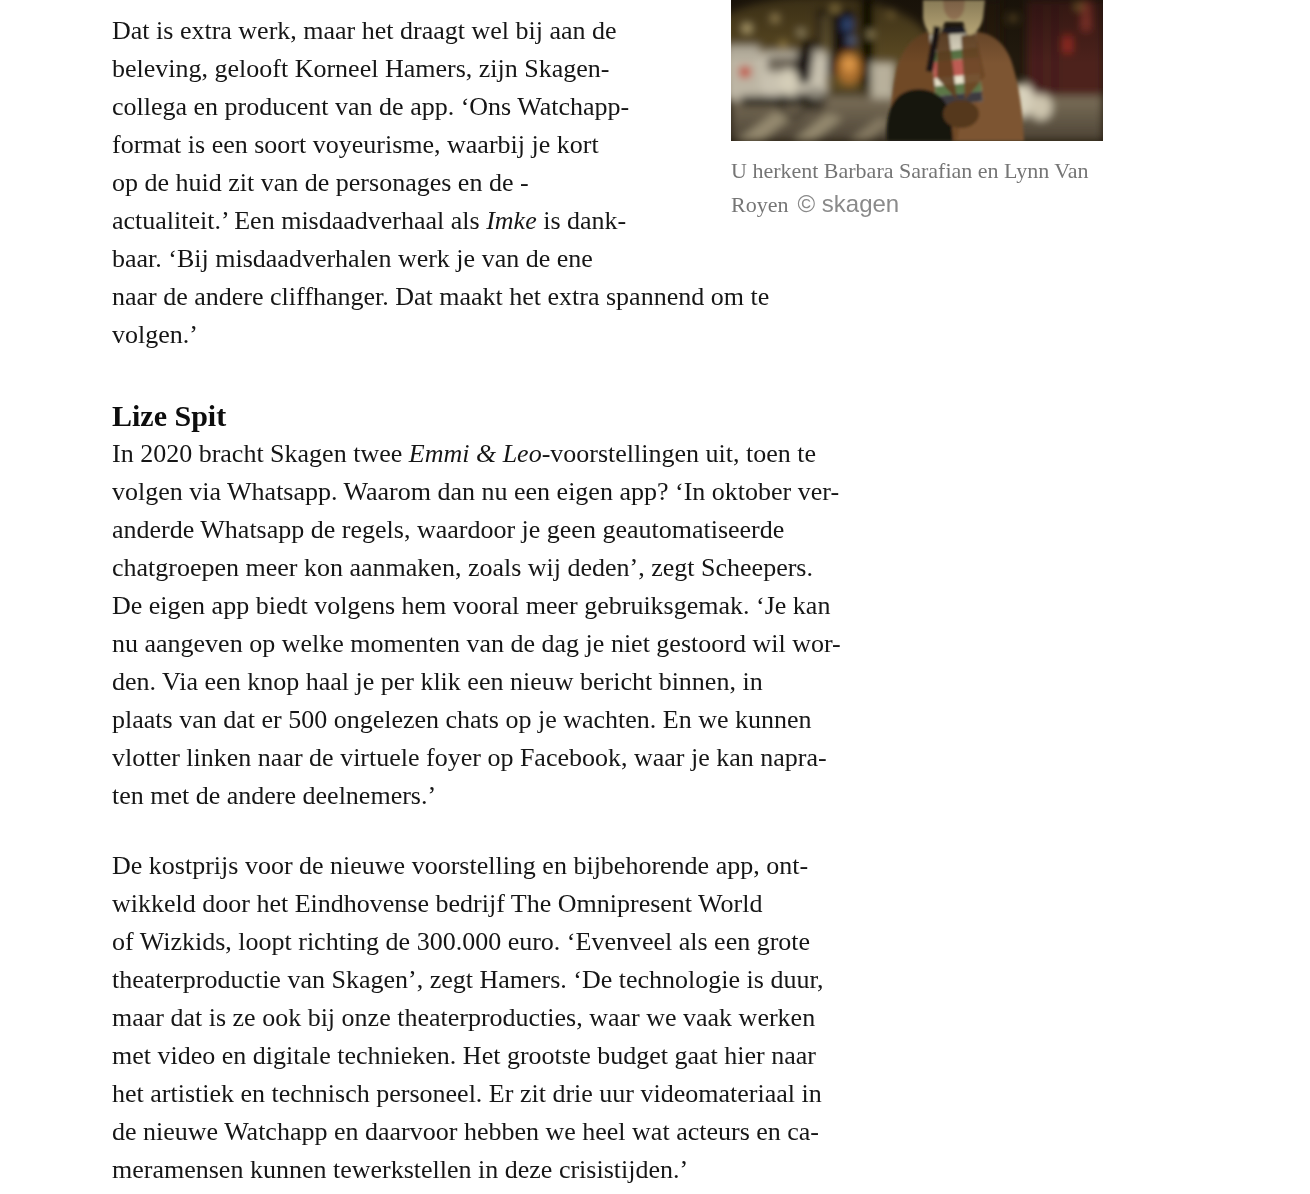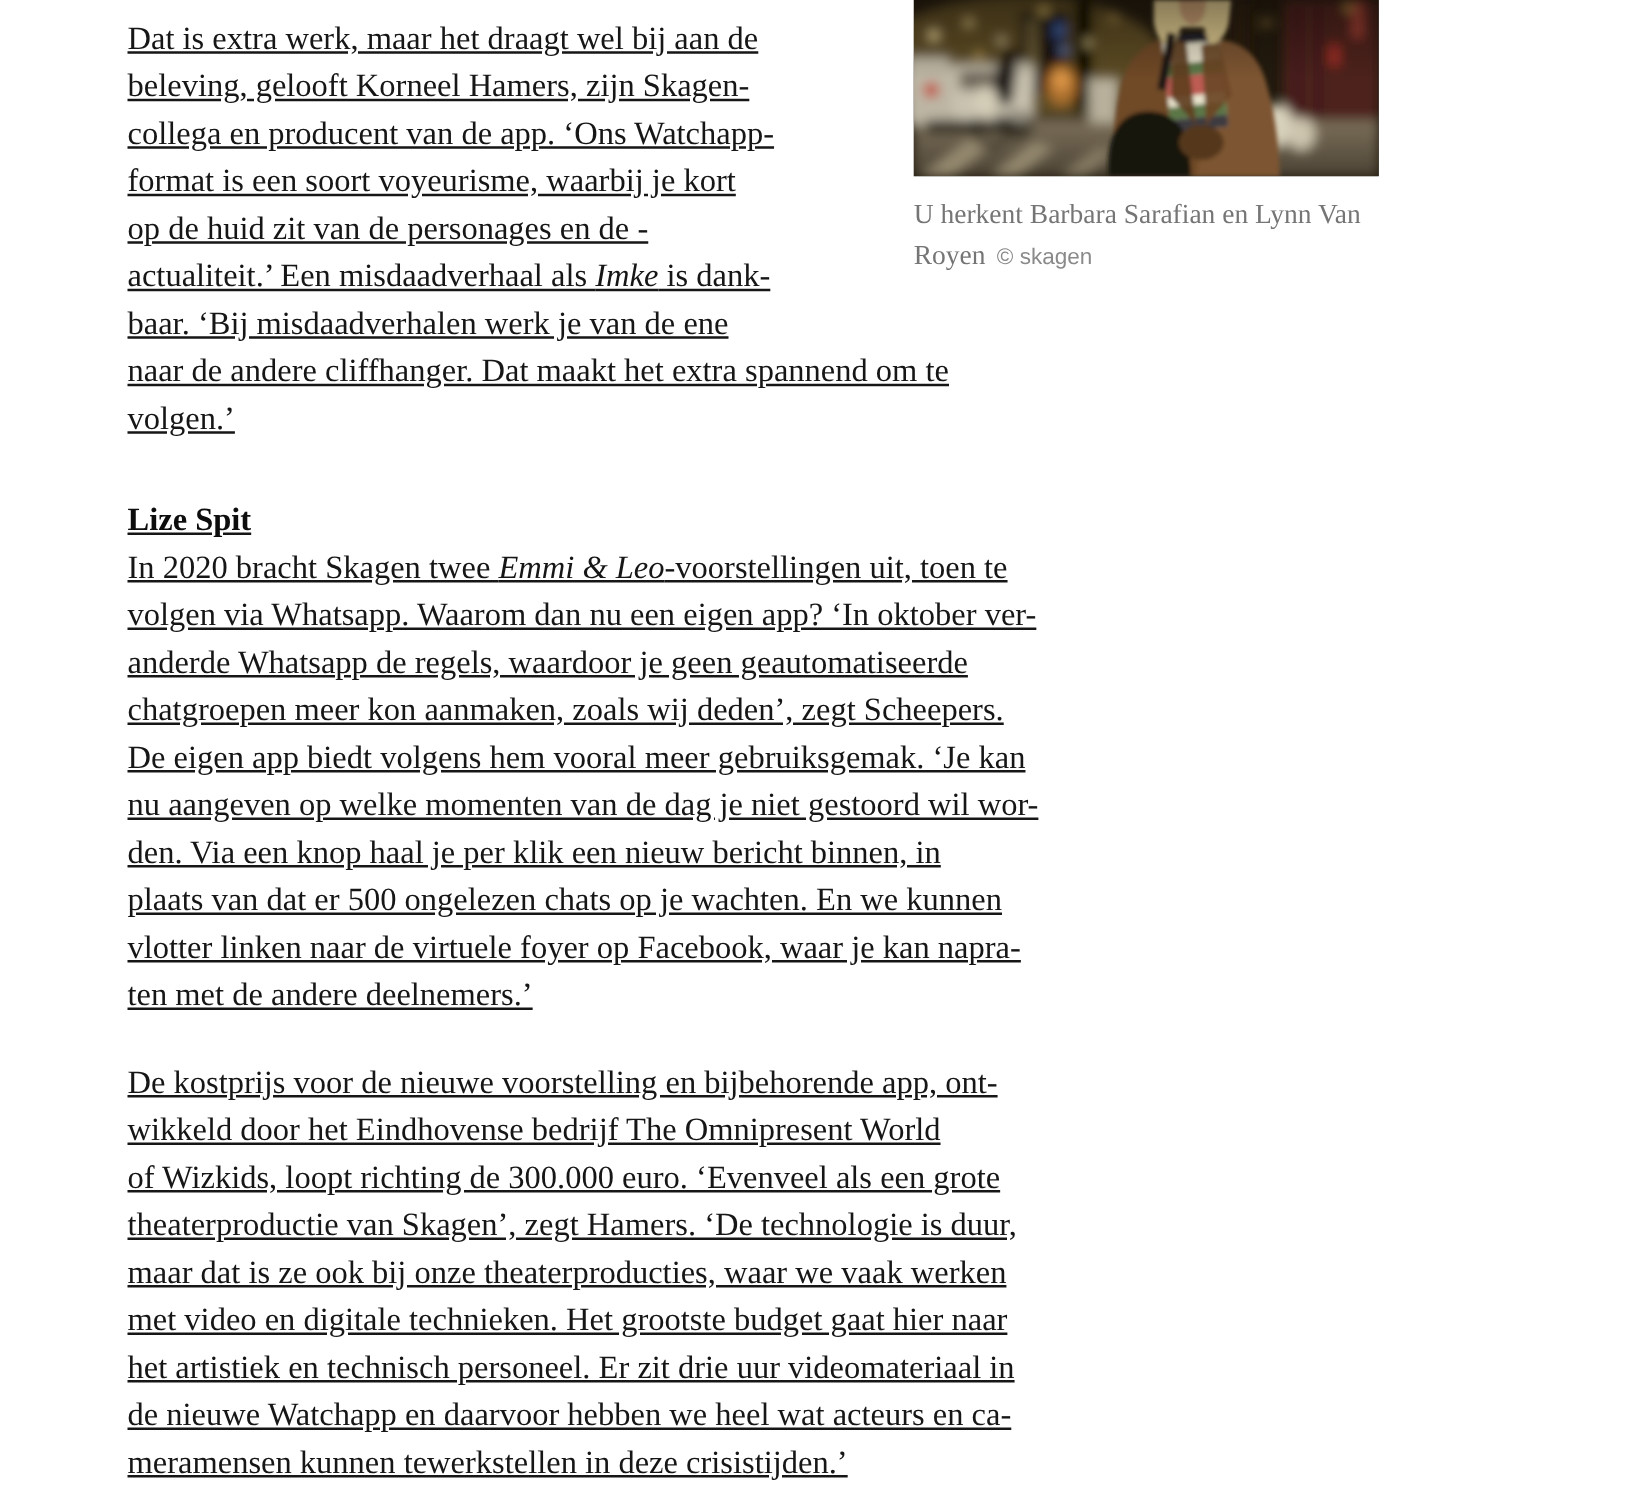--- a/index.html
+++ b/index.html
@@ -5,32 +5,31 @@
   html, body { margin: 0; padding: 0; }
   body {
     width: 1310px; height: 1194px;
     background: #ffffff;
     position: relative;
     overflow: hidden;
     font-family: "Liberation Serif", serif;
   }
   .copy {
     position: absolute;
-    left: 102px; top: 12px;
+    left: 112px; top: 12px;
     width: 920px;
     color: #161616;
     font-size: 26px;
     line-height: 38px;
-    text-decoration: underline;
   }
   .para { margin: 0; white-space: nowrap; }
   .para em { font-style: italic; }
   .subhead {
     margin: 43px 0 0 0;
-    font-size: 26px;
+    font-size: 30px;
     line-height: 38px;
     font-weight: 700;
     color: #0d0d0d;
   }
   .p3 { margin-top: 32px; }
   .figure {
     position: absolute;
     left: 731px; top: 0;
     width: 372px;
     margin: 0;
@@ -42,21 +41,21 @@
   }
   .photo svg { display: block; width: 372px; height: 141px; }
   .caption {
     margin-top: 13px;
     font-size: 22px;
     line-height: 33px;
     color: #757575;
   }
   .credit {
     font-family: "Liberation Sans", sans-serif;
-    font-size: 18px;
+    font-size: 24px;
     color: #8a8a8a;
     margin-left: 9px;
     white-space: nowrap;
   }
 </style>
 </head>
 <body>
 
 <main class="page">
 

